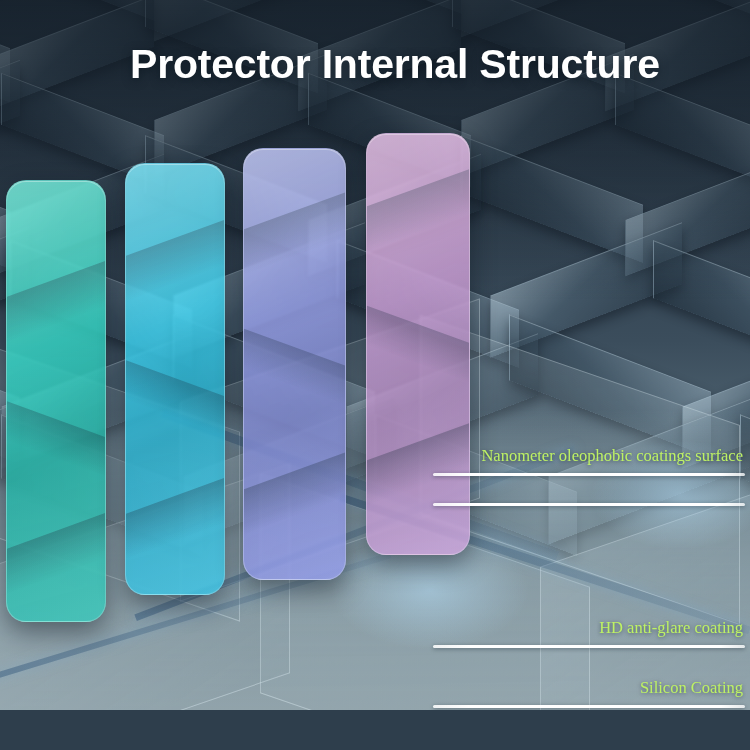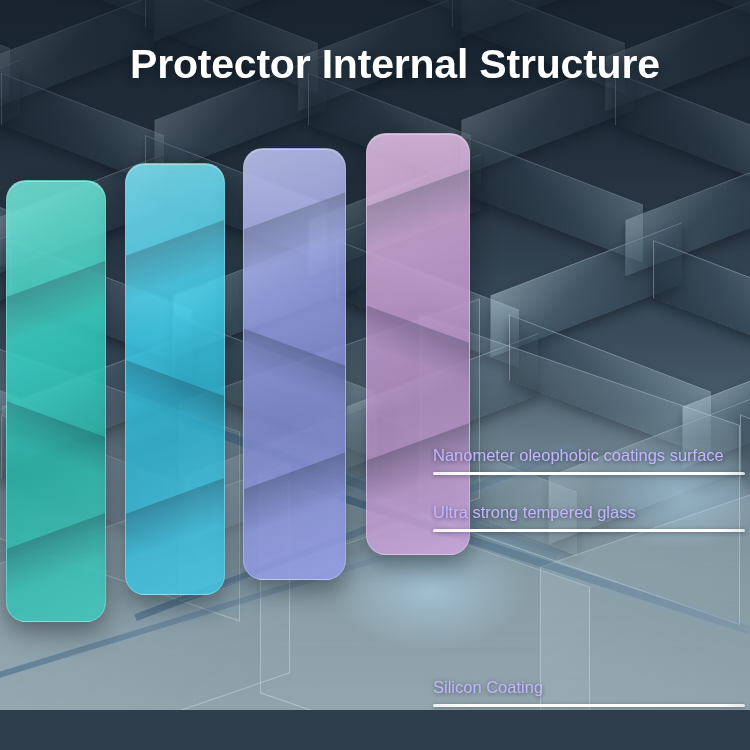--- a/index.html
+++ b/index.html
@@ -104,26 +104,28 @@
     color:#ffffff;
     letter-spacing:-.2px;
     text-shadow:0 2px 10px rgba(6,16,26,.55);
     white-space:nowrap;
   }
 
   
   .callout{ position:absolute; right:5px; }
   .callout .ctext{
     display:block;
-    color:#c4b5fd;
+    text-align:right;
+    color:#bef264;
     font-size:16.5px;
     white-space:nowrap;
     text-shadow:0 1px 4px rgba(10,22,34,.55);
     padding-right:2px;
     padding-bottom:7px;
+    font-family:Liberation Serif, serif;
   }
   .callout .cline{
     display:block;
     height:3px;
     background:linear-gradient(90deg,rgba(255,255,255,.85),#ffffff 12%,#ffffff 92%,rgba(255,255,255,.75));
     border-radius:2px;
     box-shadow:0 1px 4px rgba(12,24,36,.4);
   }
 </style>
 </head>
@@ -233,24 +235,27 @@
   </div>
 
   <div class="title">Protector Internal Structure</div>
 
   <div class="callout" style="left:433px; top:446px; right:5px;">
     <span class="ctext">Nanometer oleophobic coatings surface</span>
     <span class="cline"></span>
   </div>
 
   <div class="callout" style="left:433px; top:503px; right:5px;">
-    <span class="ctext">Ultra strong tempered glass</span>
-    <span class="cline"></span>
-  </div>
-
-
+    <span class="cline"></span>
+  </div>
+
+
+  <div class="callout" style="left:433px; top:618px; right:5px;">
+    <span class="ctext">HD anti-glare coating</span>
+    <span class="cline"></span>
+  </div>
 
   <div class="callout" style="left:433px; top:678px; right:5px;">
     <span class="ctext">Silicon Coating</span>
     <span class="cline"></span>
   </div>
 
 </div>
 
 </body></html>

